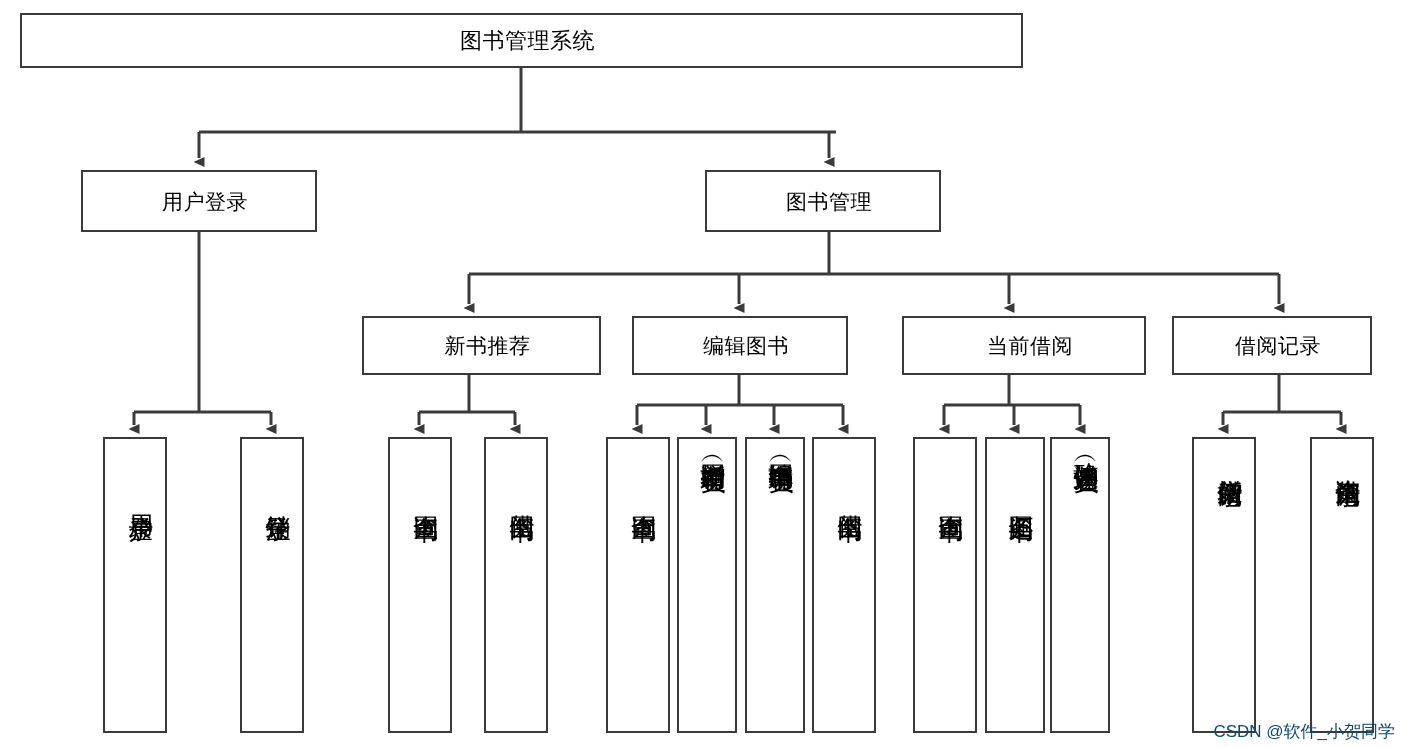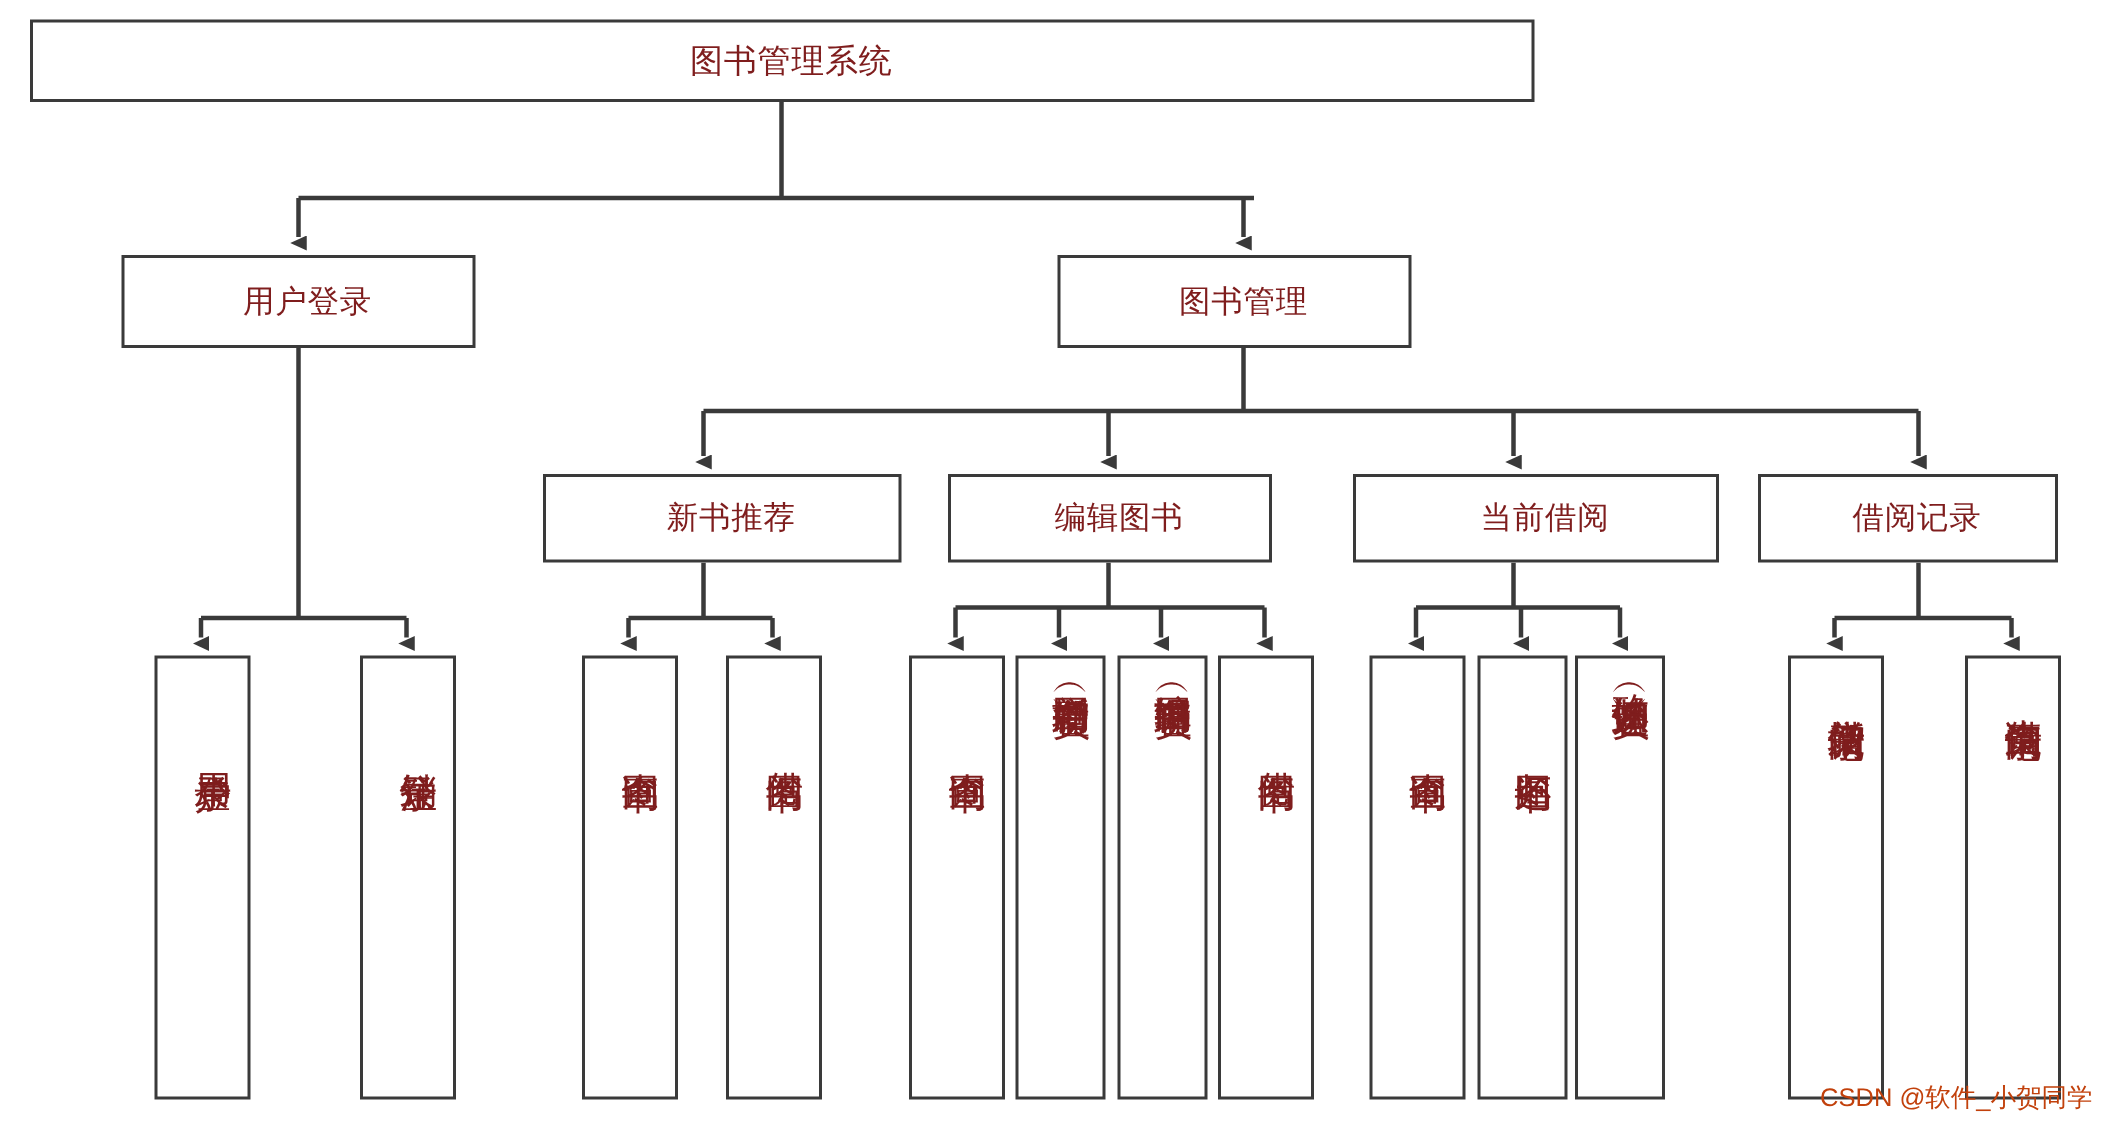--- a/index.html
+++ b/index.html
@@ -25,21 +25,21 @@
     pointer-events: none;
   }
   .node {
     position: absolute;
     box-sizing: border-box;
     background: #ffffff;
     border: 2px solid #3a3a3a;
     display: flex;
     align-items: center;
     justify-content: center;
-    color: #7f1d1d;
+    color: #000000;
     z-index: 2;
     padding-left: 12px;
   }
   .node .label {
     display: block;
     text-align: center;
     line-height: 1.0;
     white-space: nowrap;
   }
   
@@ -62,21 +62,21 @@
     font-size: 25px;
     line-height: 1.08;
     letter-spacing: 1px;
     white-space: nowrap;
   }
   .watermark {
     position: absolute;
     right: 10px;
     bottom: 4px;
     font-size: 17px;
-    color: #c2410c;
+    color: #0c4a6e;
     z-index: 5;
     white-space: nowrap;
     font-family: "Liberation Sans", "DejaVu Sans", sans-serif;
   }
 </style>
 </head>
 <body>
 
 <div id="canvas">
 

